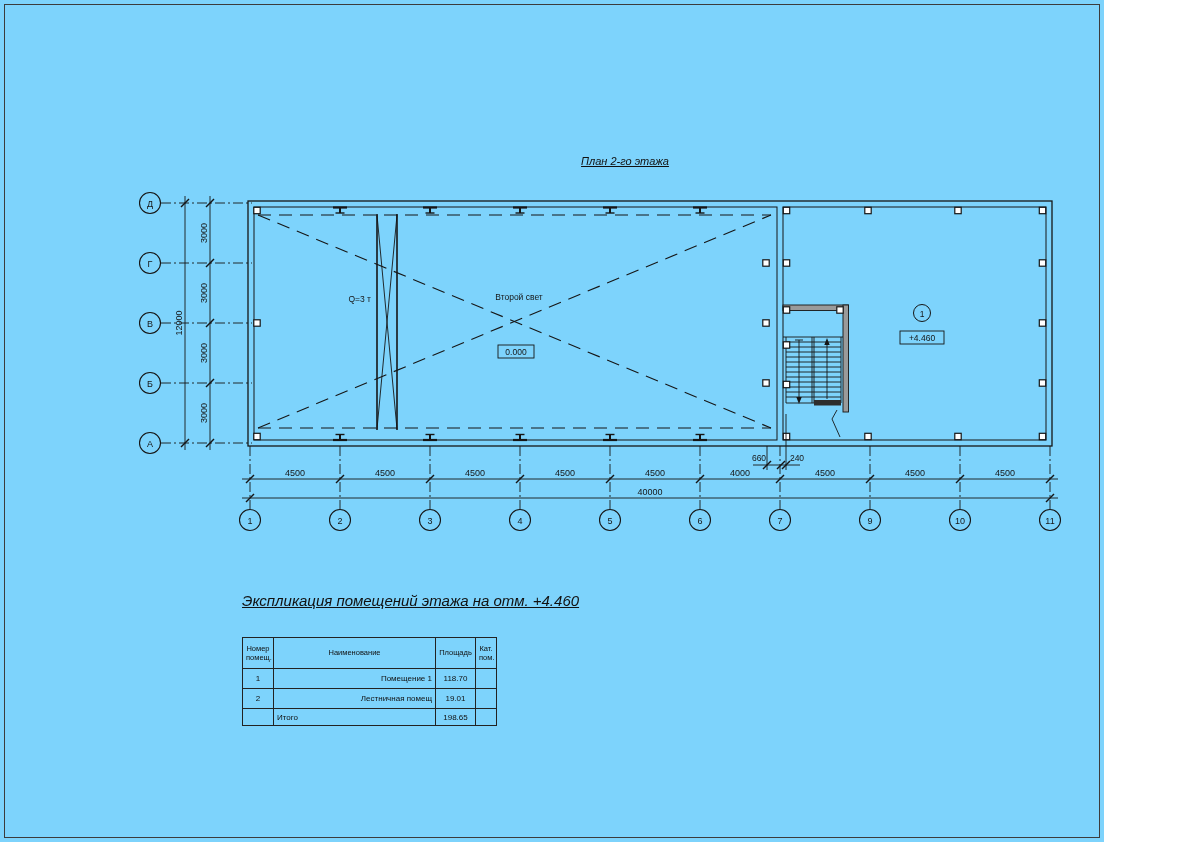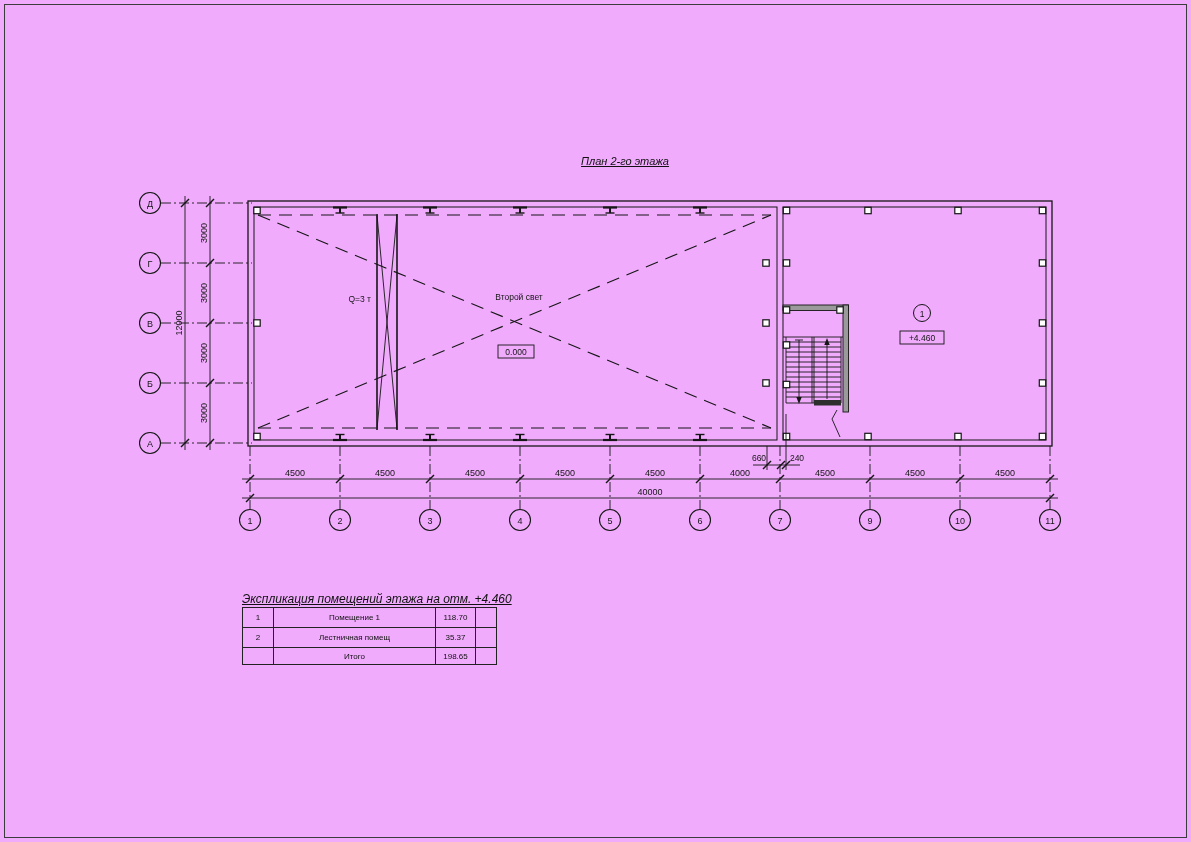--- a/index.html
+++ b/index.html
@@ -1,38 +1,38 @@
 <!DOCTYPE html>
 <html><head>
 <meta charset="utf-8">
 <style>
   html,body{margin:0;padding:0;background:#fff;}
-  .page{position:relative;width:1191px;height:842px;background:#f0abfc;overflow:hidden;
+  .page{position:relative;width:1104px;height:842px;background:#7dd3fc;overflow:hidden;
         font-family:"Liberation Sans",sans-serif;color:#111;}
   .page-border{position:absolute;left:4px;top:4px;right:4px;bottom:4px;
         border:1.5px solid #3c3c3c;pointer-events:none;}
   .drawing-title{position:absolute;left:540px;top:155px;width:170px;text-align:center;
         font-size:11px;font-style:italic;}
   .drawing-title span{text-decoration:underline;}
   svg{position:absolute;left:0;top:0;}
   .ln{stroke:#161616;fill:none;}
   .txt{fill:#161616;stroke:none;font-family:"Liberation Sans",sans-serif;font-size:9px;}
   .txt-s{font-size:8.5px;}
   
   .expl{position:absolute;left:242px;top:592px;width:254px;}
-  .expl-title{text-align:center;font-size:12px;font-style:italic;text-decoration:underline;
-        margin-bottom:1px;white-space:nowrap;}
+  .expl-title{text-align:center;font-size:15px;font-style:italic;text-decoration:underline;
+        margin-bottom:28px;white-space:nowrap;}
   table.expl-t{border-collapse:collapse;table-layout:fixed;width:254px;
         font-size:8px;color:#111;}
   table.expl-t td{border:1px solid #222;padding:0 3px;overflow:hidden;}
   table.expl-t{border:1.5px solid #222;}
   tr.hdr td{height:30px;text-align:center;vertical-align:middle;font-size:7.5px;line-height:1.25;}
   tr.r td{height:19px;vertical-align:middle;}
   tr.tot td{height:16px;vertical-align:middle;}
-  .c{text-align:center;} .l{text-align:center;} .rgt{text-align:center;}
+  .c{text-align:center;} .l{text-align:right;} .rgt{text-align:left;}
 </style>
 </head>
 <body>
 
 <div class="page">
   <div class="page-border"></div>
 
   <div class="drawing-title">
     <span>План 2-го этажа</span>
   </div>
@@ -298,30 +298,38 @@
   <div class="expl">
     <div class="expl-title">Экспликация помещений этажа на отм. +4.460</div>
     <table class="expl-t">
       <colgroup>
           <col style="width:31px">
           <col style="width:162px">
           <col style="width:40px">
           <col style="width:21px">
         </colgroup>
       <tbody>
+          <tr class="hdr">
+        <td>Номер
+помещ.</td>
+        <td>Наименование</td>
+        <td>Площадь</td>
+        <td>Кат.
+пом.</td>
+      </tr>
       <tr class="r">
         <td class="c">1</td>
         <td class="l">Помещение 1</td>
         <td class="c">118.70</td>
         <td class="c"></td>
       </tr>
       <tr class="r">
         <td class="c">2</td>
         <td class="l">Лестничная помещ</td>
-        <td class="c">35.37</td>
+        <td class="c">19.01</td>
         <td class="c"></td>
       </tr>
       <tr class="tot">
         <td></td>
         <td class="rgt">Итого</td>
         <td class="c">198.65</td>
         <td></td>
       </tr>
     </tbody>
       </table>

